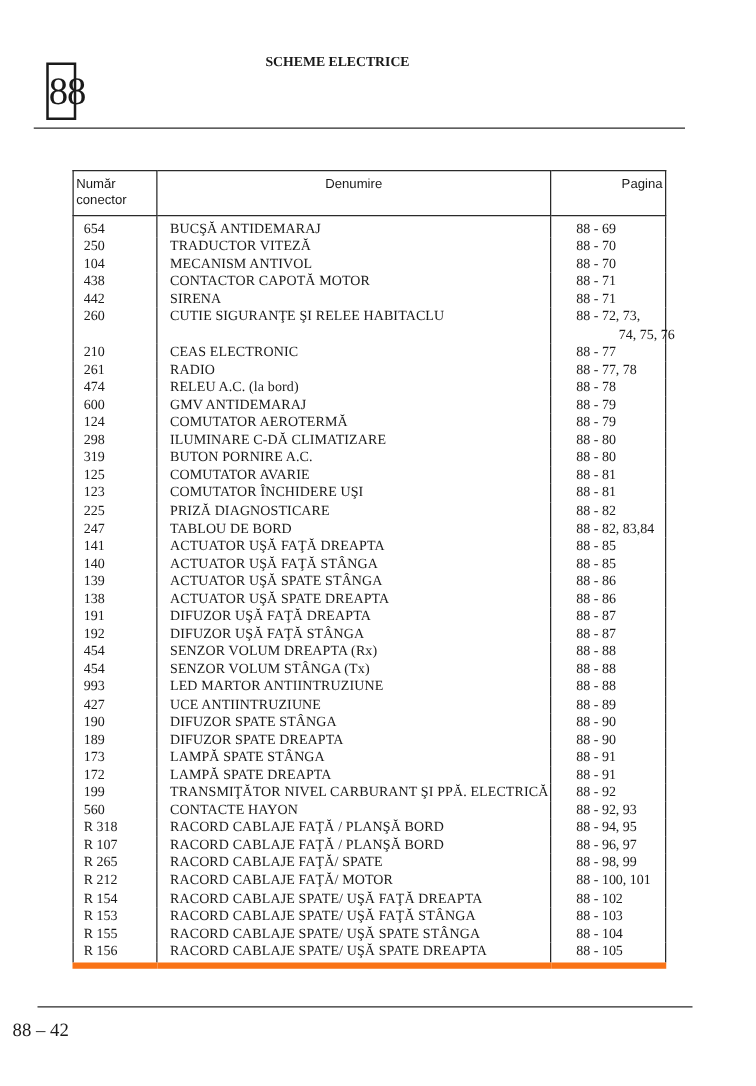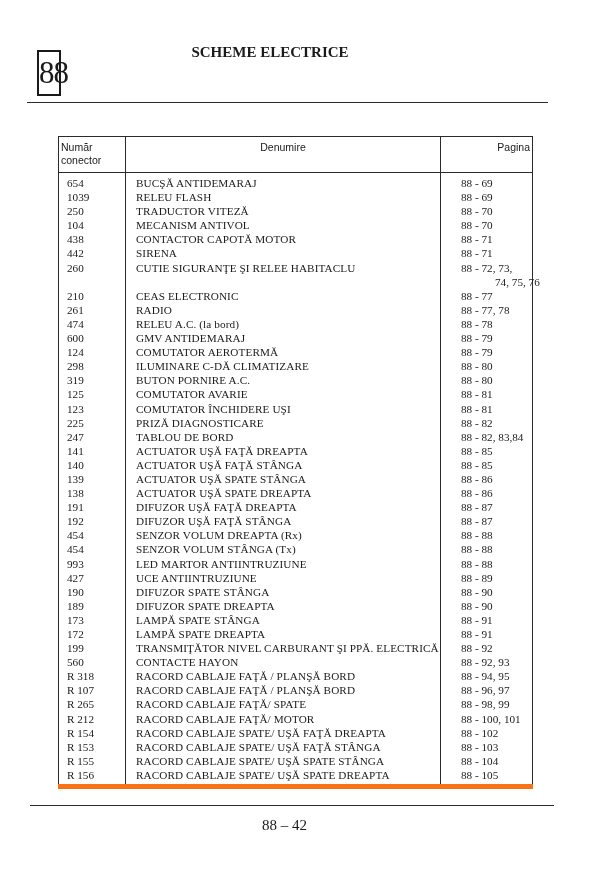--- a/index.html
+++ b/index.html
@@ -21,21 +21,21 @@
       line-height: 42px;
       text-align: center;
       letter-spacing: -1px;
     }
     .page-title {
       position: absolute;
       left: 0; width: 528px;
       top: 44px;
       text-align: center;
       font-weight: bold;
-      font-size: 15px;
+      font-size: 11px;
       padding-left: 0;
     }
     .page-title span { display: inline-block; margin-left: 12px; }
     .rule {
       position: absolute;
       height: 0;
       border-top: 1.5px solid #2a2a2a;
     }
     .rule.top { left: 27px; width: 521px; top: 102px; }
     .rule.bottom { left: 30px; width: 524px; top: 805px; }
@@ -77,23 +77,22 @@
     table.conn tbody tr:first-child td { padding-top: 3px; }
     table.conn tbody tr:last-child td { border-bottom: 5px solid #f97316; padding-bottom: 2px; margin-left: 23px; }
     td.num { padding-left: 8px !important; }
     td.name { padding-left: 10px !important; letter-spacing: 0.1px; }
     td.page { padding-left: 20px !important; }
     .cont-line { display: block; padding-left: 34px; }
     .page-number {
       position: absolute;
       left: 0; width: 479px;
       top: 817px;
-      text-align: center;
+      text-align: left;
       font-size: 15px;
-      padding-left: 40px;
     }
     .page-number span { margin-left: 10px; }
   </style>
 </head>
 <body>
 
 <div class="chapter-box">
   <span>88</span>
 </div>
 <div class="page-title">
@@ -114,25 +113,20 @@
       <th class="h3">Pagina</th>
     </tr>
   </thead>
   <tbody id="rows">
       <tr>
         <td class="num">654</td>
         <td class="name">BUCŞĂ ANTIDEMARAJ</td>
         <td class="page"><span>88 - 69</span></td>
       </tr>
       <tr>
-        <td class="num">1039</td>
-        <td class="name">RELEU FLASH</td>
-        <td class="page"><span>88 - 69</span></td>
-      </tr>
-      <tr>
         <td class="num">250</td>
         <td class="name">TRADUCTOR VITEZĂ</td>
         <td class="page"><span>88 - 70</span></td>
       </tr>
       <tr>
         <td class="num">104</td>
         <td class="name">MECANISM ANTIVOL</td>
         <td class="page"><span>88 - 70</span></td>
       </tr>
       <tr>

